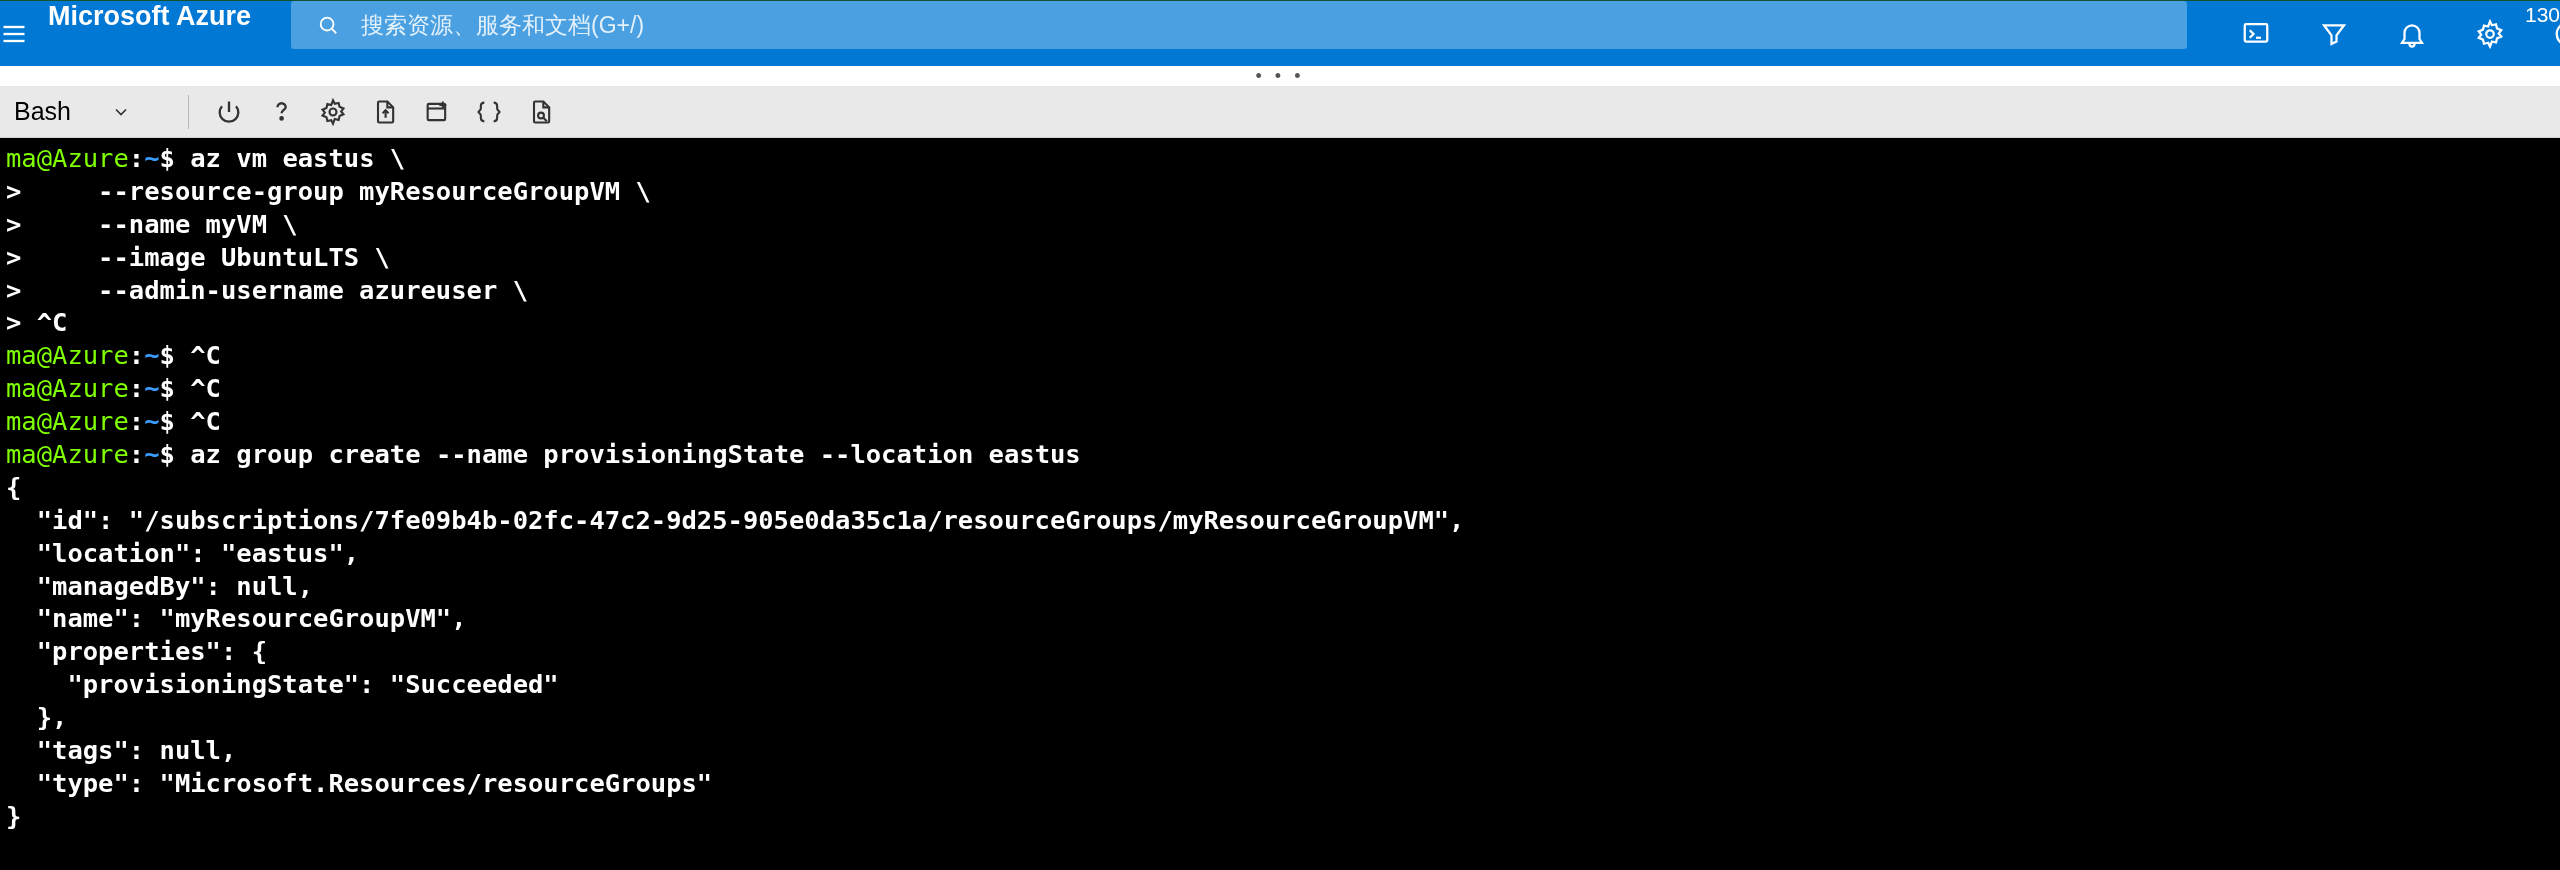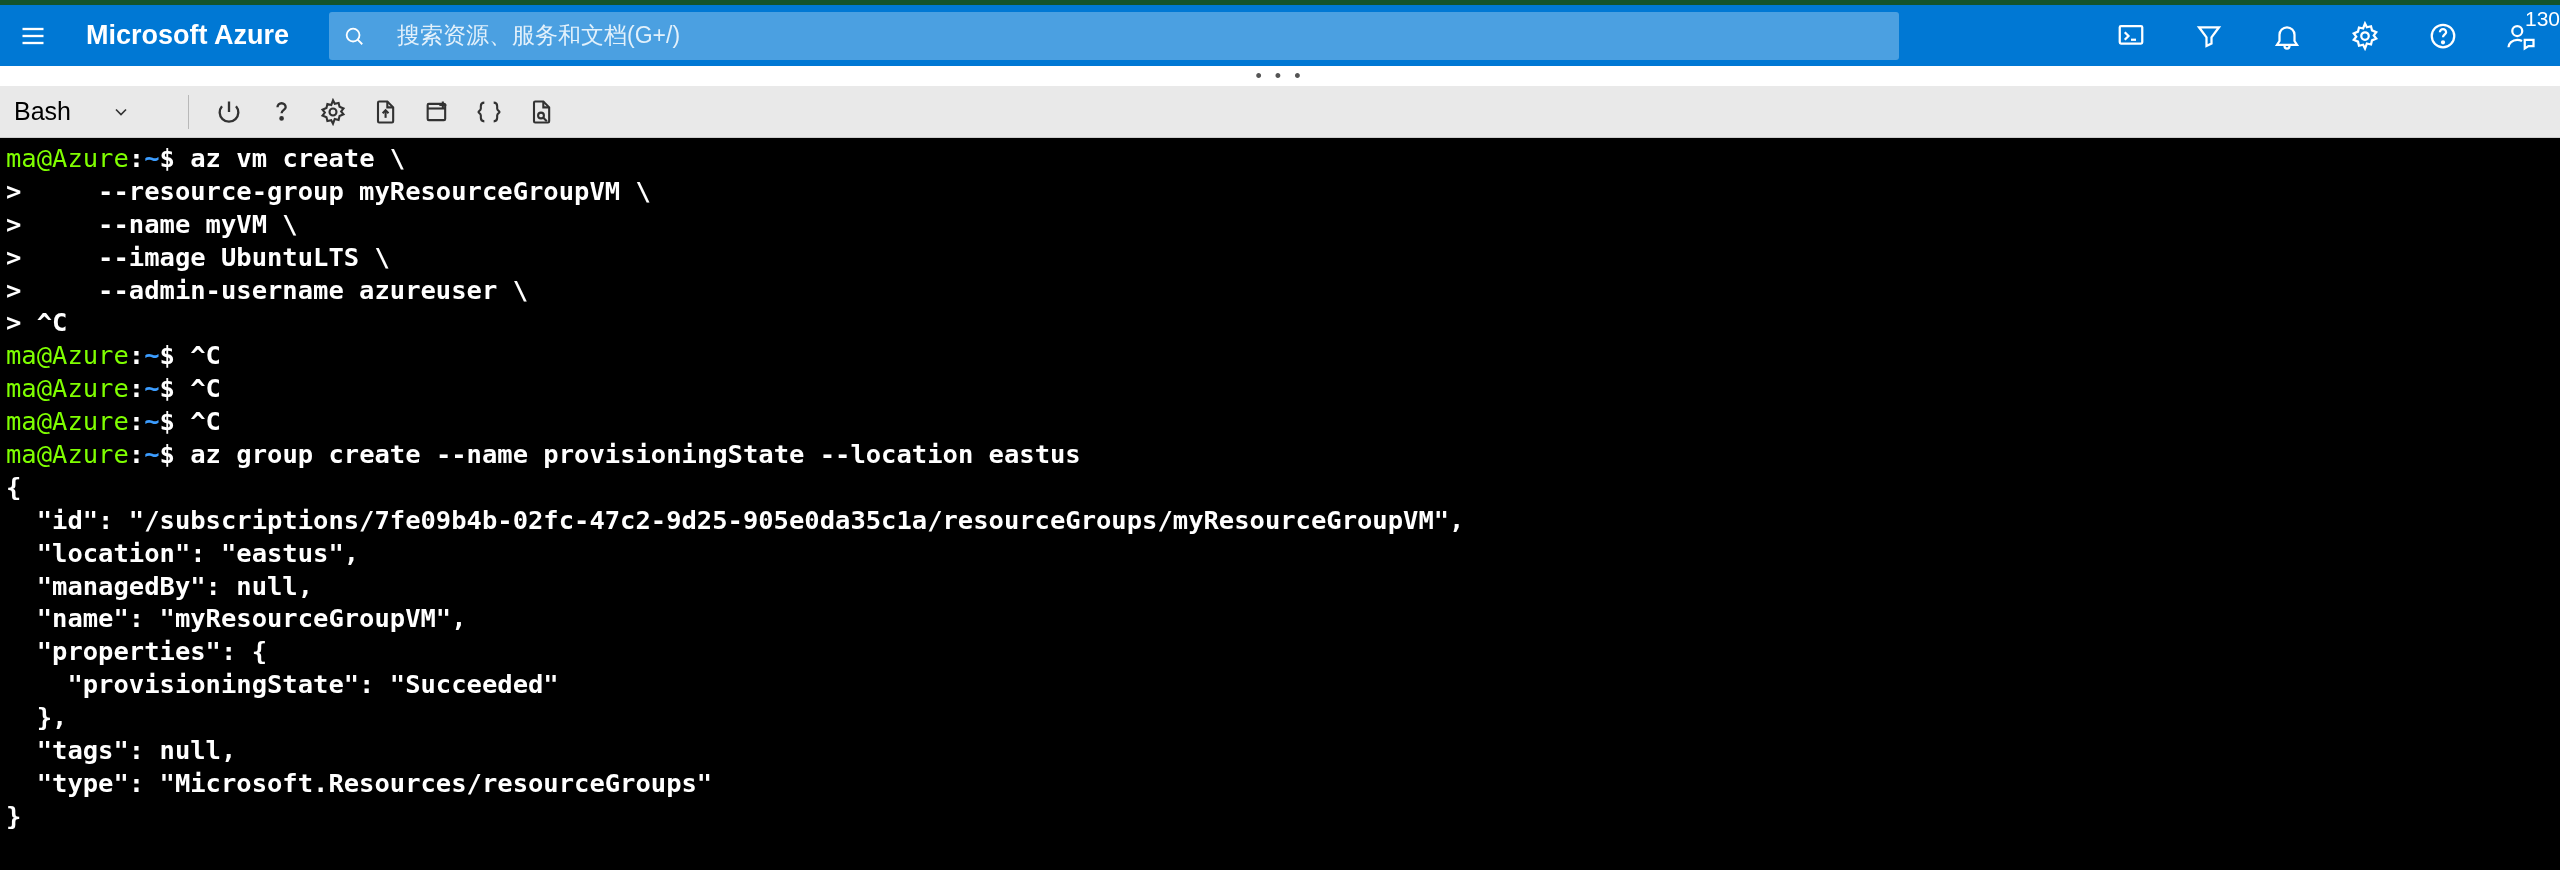--- a/index.html
+++ b/index.html
@@ -8,47 +8,46 @@
       background: #000;
       width: 2560px;
       height: 870px;
       overflow: hidden;
     }
     
     .azure-bar {
       height: 66px;
       background: #0078d4;
       display: flex;
-      align-items: center;
-      color: #fff;
-      border-top: 5px solid #14532d;
+      color: #fff;
+      border-top: 1px solid #14532d;
     }
     .hamburger {
       width: 66px; height: 66px;
       display: flex; align-items: center; justify-content: center;
       cursor: pointer;
     }
     .hamburger svg { width: 28px; height: 28px; }
     .brand {
       font-size: 27px;
       font-weight: 600;
       margin-left: 20px;
       margin-right: 40px;
       white-space: nowrap;
     }
     .search-wrap {
       flex: 0 0 auto;
       height: 48px;
-      width: 1570px;
+      width: 1896px;
       background: #4ba0e1;
       border-radius: 3px;
       display: flex;
       align-items: center;
-      padding: 0 14px;
-      gap: 32px;
+      padding: 0 26px;
+      gap: 22px;
     }
     .search-wrap svg { width: 22px; height: 22px; stroke: #fff; }
     .search-input {
       flex: 1;
       background: transparent;
       border: none;
       outline: none;
       font-size: 23px;
       color: #fff;
     }
@@ -256,21 +255,21 @@
   <div class="tb-icon">
     <svg viewBox="0 0 24 24" fill="none" stroke="#323232" stroke-width="1.8">
       <path d="M14 3H7a1 1 0 00-1 1v16a1 1 0 001 1h11a1 1 0 001-1V8l-5-5z"></path>
       <path d="M14 3v5h5"></path>
       <circle cx="12" cy="15" r="2.5"></circle>
         <path d="M14 17l3 3"></path>
     </svg>
   </div>
 </div>
 
-<div class="terminal" id="terminal"><span class="t-green">ma@Azure</span><span class="t-white">:</span><span class="t-blue">~</span><span class="t-white">$ </span><span class="t-white">az vm create \</span>
+<div class="terminal" id="terminal"><span class="t-green">ma@Azure</span><span class="t-white">:</span><span class="t-blue">~</span><span class="t-white">$ </span><span class="t-white">az vm eastus \</span>
 <span class="t-white">&gt;     --resource-group myResourceGroupVM \</span>
 <span class="t-white">&gt;     --name myVM \</span>
 <span class="t-white">&gt;     --image UbuntuLTS \</span>
 <span class="t-white">&gt;     --admin-username azureuser \</span>
 <span class="t-white">&gt; ^C</span>
 <span class="t-green">ma@Azure</span><span class="t-white">:</span><span class="t-blue">~</span><span class="t-white">$ </span><span class="t-white">^C</span>
 <span class="t-green">ma@Azure</span><span class="t-white">:</span><span class="t-blue">~</span><span class="t-white">$ </span><span class="t-white">^C</span>
 <span class="t-green">ma@Azure</span><span class="t-white">:</span><span class="t-blue">~</span><span class="t-white">$ </span><span class="t-white">^C</span>
 <span class="t-green">ma@Azure</span><span class="t-white">:</span><span class="t-blue">~</span><span class="t-white">$ </span><span class="t-white">az group create --name provisioningState --location eastus</span>
 <span class="t-white">{</span>

